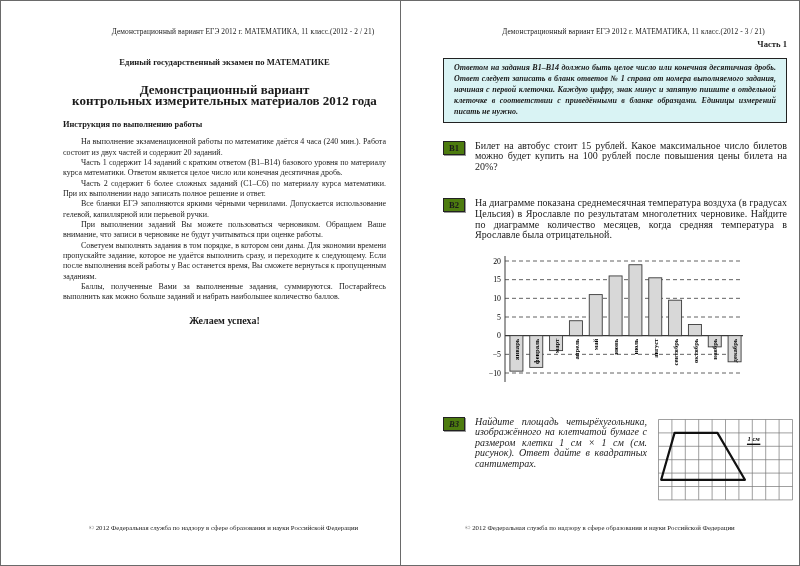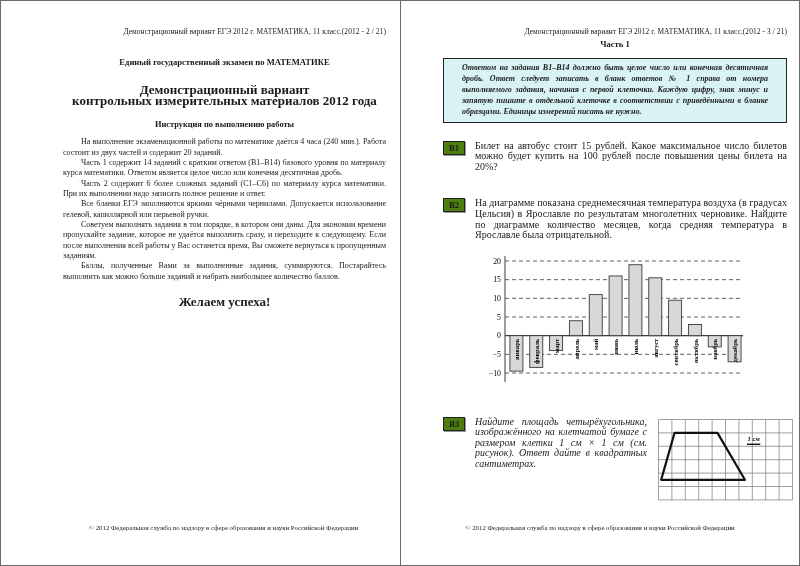--- a/index.html
+++ b/index.html
@@ -2,32 +2,32 @@
 <html><head>
 <meta charset="utf-8">
 <style>
   html,body{margin:0;padding:0;background:#e8e8e8;}
   .canvas{position:relative;width:798px;height:564px;background:#ffffff;border:1px solid #6a6a6a;
           font-family:"Liberation Serif", serif;color:#1a1a1a;overflow:hidden;}
   .divider{position:absolute;left:399px;top:0;width:1px;height:100%;background:#6a6a6a;}
   .page{position:absolute;top:0;height:100%;box-sizing:border-box;}
   .page-left{left:0;width:399px;padding:26px 14px 0 62px;}
   .page-right{left:400px;width:398px;padding:26px 12px 0 42px;}
-  .pghead{display:flex;justify-content:flex-end;font-size:7.4px;letter-spacing:.1px;margin-left:37px;}
+  .pghead{display:flex;justify-content:center;font-size:7.4px;letter-spacing:.1px;margin-left:37px;}
   .pghead span{white-space:nowrap;}
   .doc-title{margin-top:21px;text-align:center;font-weight:bold;font-size:8.6px;}
   .subtitle{margin-top:18px;text-align:center;font-weight:bold;font-size:13px;line-height:10.6px;}
-  .section-head{margin-top:14px;text-align:center;font-weight:bold;font-size:8.4px;}
+  .section-head{margin-top:14px;font-weight:bold;font-size:8.4px;}
   .paras{margin-top:8px;}
   .paras p{margin:0;font-size:8px;line-height:10.35px;text-align:justify;text-indent:18px;}
-  .closing{margin-top:12px;text-align:center;font-weight:bold;font-size:13px;}
+  .closing{margin-top:12px;text-align:center;font-weight:bold;font-size:10px;}
   .pgfoot{position:absolute;left:0;bottom:34px;width:100%;text-align:center;font-size:6.8px;color:#222;}
   .page-left .pgfoot{padding-left:46px;box-sizing:border-box;}
-  .part-title{margin-top:3px;text-align:center;font-weight:bold;font-size:8.6px;}
-  .answer-box{margin-top:9px;border:1px solid #222;background:#d9f3f4;padding:4px 18px;
+  .part-title{margin-top:3px;text-align:right;font-weight:bold;font-size:8.6px;}
+  .answer-box{margin-top:9px;border:1px solid #222;background:#d9f3f4;padding:4px 10px;
               font-size:8px;font-weight:bold;font-style:italic;line-height:10.9px;text-align:justify;}
   .task{display:flex;gap:10px;align-items:flex-start;}
   .task-label{flex:0 0 auto;border:1px solid #222;font-weight:bold;font-size:8.6px;
               padding:1px 5px 1px 5px;line-height:10px;background:#4d7c0f;box-shadow:1px 1px 0 #999;}
   .task-text{font-size:10px;line-height:10.6px;text-align:justify;flex:1 1 auto;}
   .task-b1{margin-top:18px;}
   .task-b2{margin-top:26px;}
   .chart-wrap{margin-top:13px;margin-left:26px;}
   .task-b3{margin-top:9px;font-style:italic;}
   .b3-text{flex:0 0 172px;}
@@ -49,20 +49,21 @@
     <div class="subtitle">
       <div>Демонстрационный вариант</div>
       <div>контрольных измерительных материалов 2012 года</div>
     </div>
     <div class="section-head">Инструкция по выполнению работы</div>
     <div class="paras">
       <p>На выполнение экзаменационной работы по математике даётся 4 часа (240 мин.). Работа состоит из двух частей и содержит 20 заданий.</p>
       <p>Часть 1 содержит 14 заданий с кратким ответом (В1–В14) базового уровня по материалу курса математики. Ответом является целое число или конечная десятичная дробь.</p>
       <p>Часть 2 содержит 6 более сложных заданий (С1–С6) по материалу курса математики. При их выполнении надо записать полное решение и ответ.</p>
       <p>Все бланки ЕГЭ заполняются яркими чёрными чернилами. Допускается использование гелевой, капиллярной или перьевой ручки.</p>
+      <p>При выполнении заданий Вы можете пользоваться черновиком. Обращаем Ваше внимание, что записи в черновике не будут учитываться при оценке работы.</p>
       <p>Советуем выполнять задания в том порядке, в котором они даны. Для экономии времени пропускайте задание, которое не удаётся выполнить сразу, и переходите к следующему. Если после выполнения всей работы у Вас останется время, Вы сможете вернуться к пропущенным заданиям.</p>
       <p>Баллы, полученные Вами за выполненные задания, суммируются. Постарайтесь выполнить как можно больше заданий и набрать наибольшее количество баллов.</p>
     </div>
     <div class="closing">Желаем успеха!</div>
     <div class="pgfoot">© 2012 Федеральная служба по надзору в сфере образования и науки Российской Федерации</div>
   </div>
 
   <div class="page page-right">
     <div class="pghead">
       <span>Демонстрационный вариант ЕГЭ 2012 г. МАТЕМАТИКА, 11 класс.</span>

